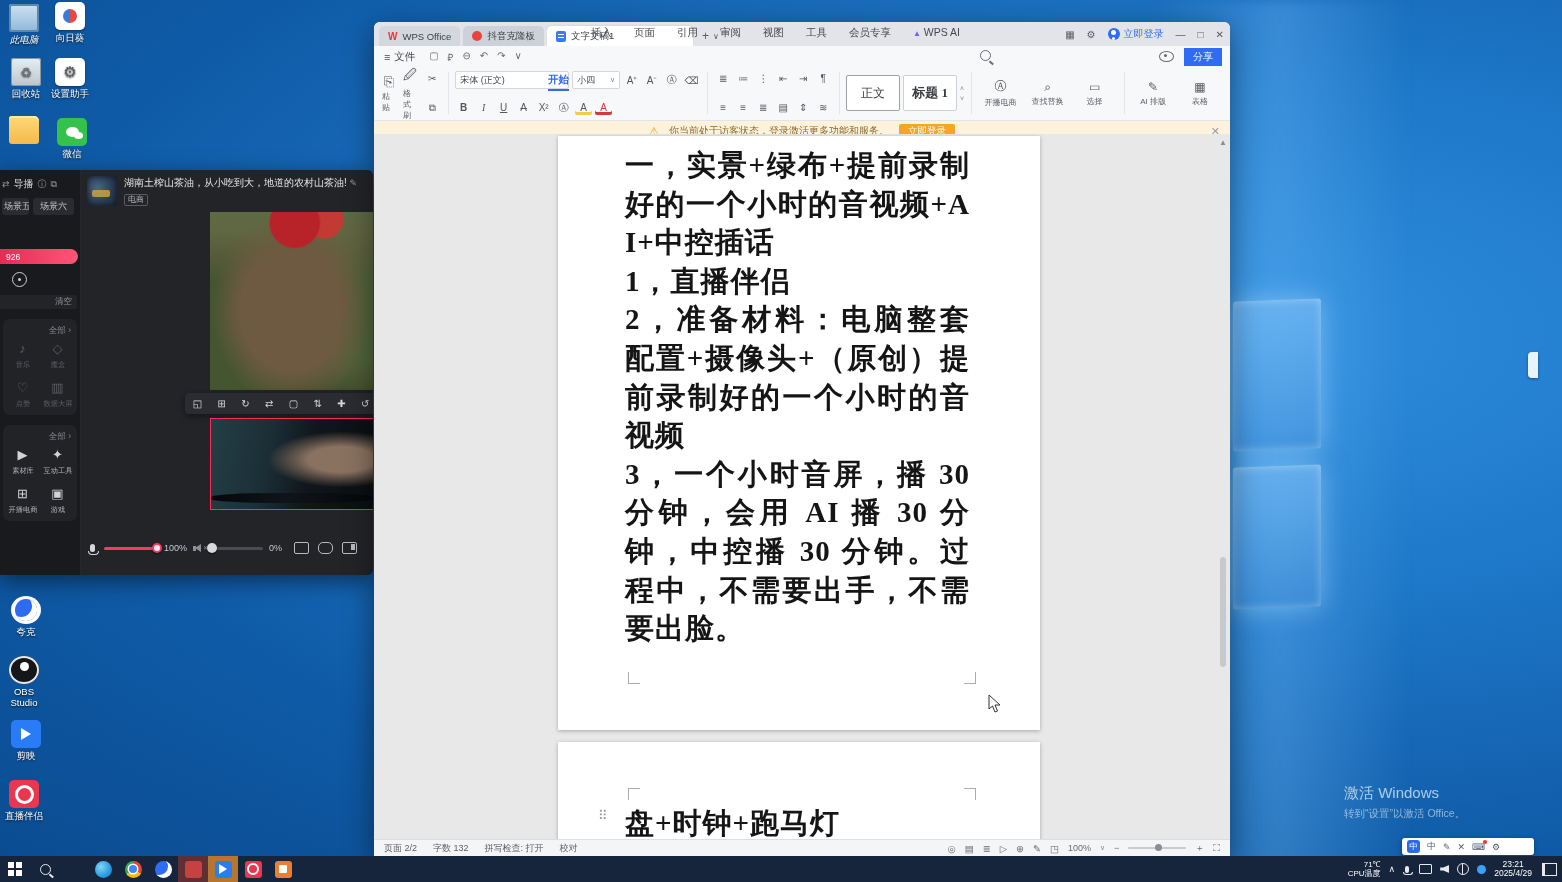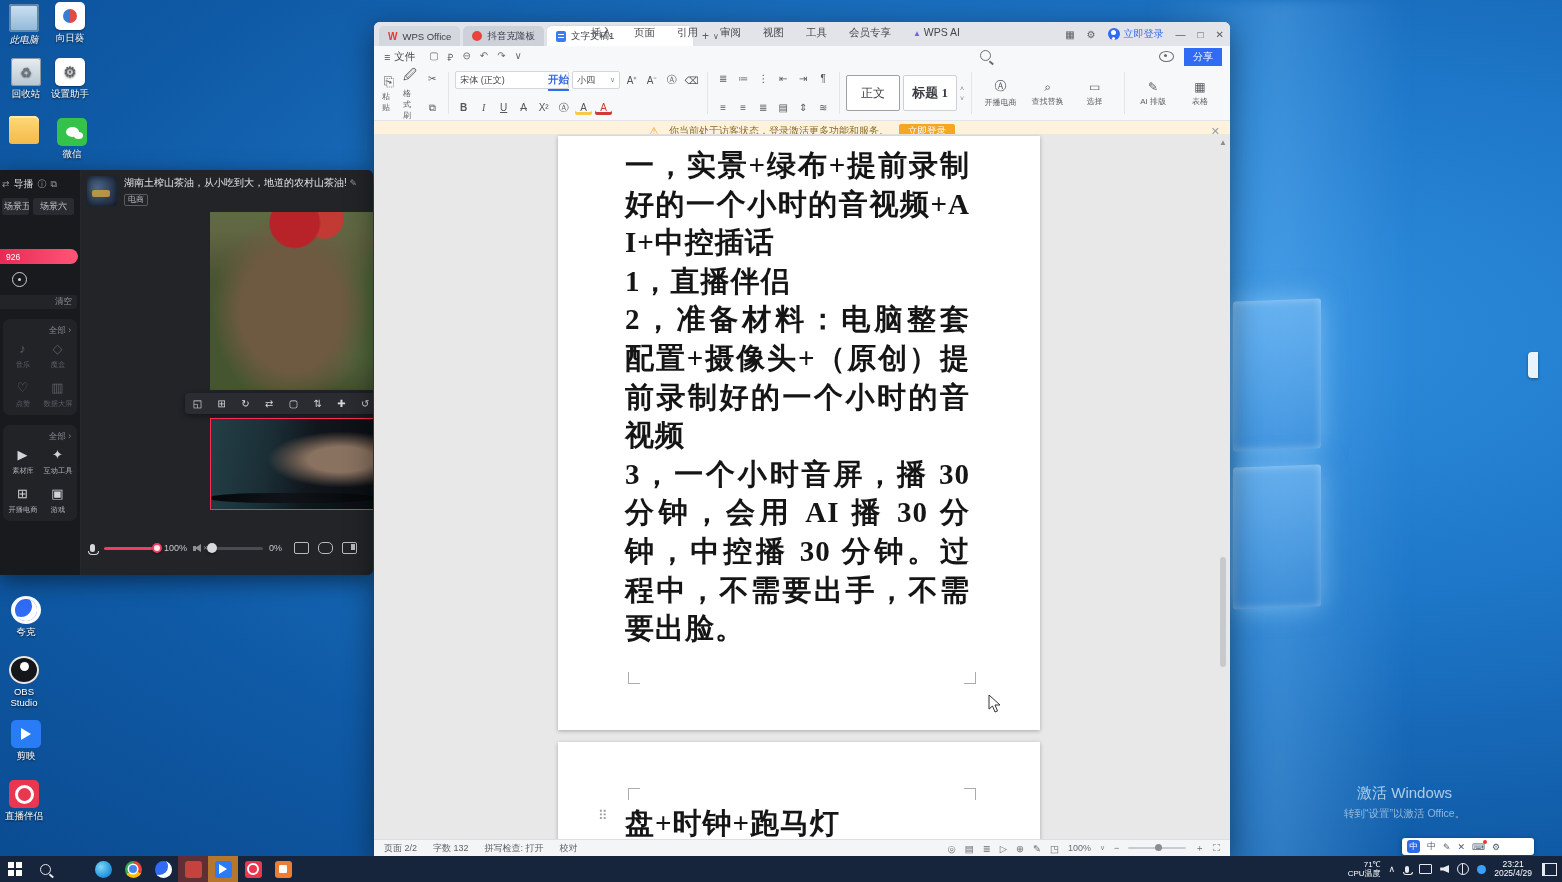--- a/index.html
+++ b/index.html
@@ -34,21 +34,21 @@
   .ic-wechat .bb::after{content:"";position:absolute;right:-4px;bottom:-2px;width:9px;height:7px;background:#fff;border-radius:50%;}
   .ic-quark .dic{background:#fff;border-radius:50%;}
   .ic-quark .dot{width:22px;height:22px;border-radius:50%;background:#2f6bf3;box-shadow:inset -5px -4px 0 #fff;}
   .ic-obs .dic{background:#15161a;border-radius:50%;box-shadow:inset 0 0 0 2px #e8e8e8;}
   .ic-obs .dot{width:9px;height:9px;border-radius:50%;background:#fff;margin-top:-8px;}
   .ic-jy .dic{background:#2a7bf6;}
   .ic-jy .dot{width:0;height:0;border-left:10px solid #fff;border-top:6px solid transparent;border-bottom:6px solid transparent;}
   .ic-zbbl .dic{background:#e8374f;}
   .ic-zbbl .dot{width:13px;height:13px;border-radius:50%;border:3px solid #fff;}
 
-  .watermark{position:absolute;left:1344px;top:784px;color:rgba(230,242,252,.72);text-align:center;}
+  .watermark{position:absolute;left:1344px;top:784px;color:rgba(230,242,252,.72);}
   .wm1{font-size:15px;}
   .wm2{font-size:10.5px;margin-top:4px;color:rgba(230,242,252,.58);}
   .side-handle{position:absolute;left:1528px;top:352px;width:10px;height:26px;background:rgba(255,255,255,.9);
     border-radius:4px 0 0 4px;box-shadow:0 1px 3px rgba(0,0,0,.4);}
 
   
   .stream{position:absolute;left:0;top:170px;width:373px;height:405px;background:#1c1d21;
     border-radius:0 6px 6px 0;box-shadow:0 6px 22px rgba(0,0,0,.5);color:#c9cacf;font-size:9.5px;}
   .sl-col{position:absolute;left:0;top:0;width:80px;height:100%;background:#191a1e;border-right:1px solid #26272c;}
   .sl-head{display:flex;align-items:center;gap:4px;padding:7px 4px 5px 2px;color:#d8d9dd;font-size:10px;}

